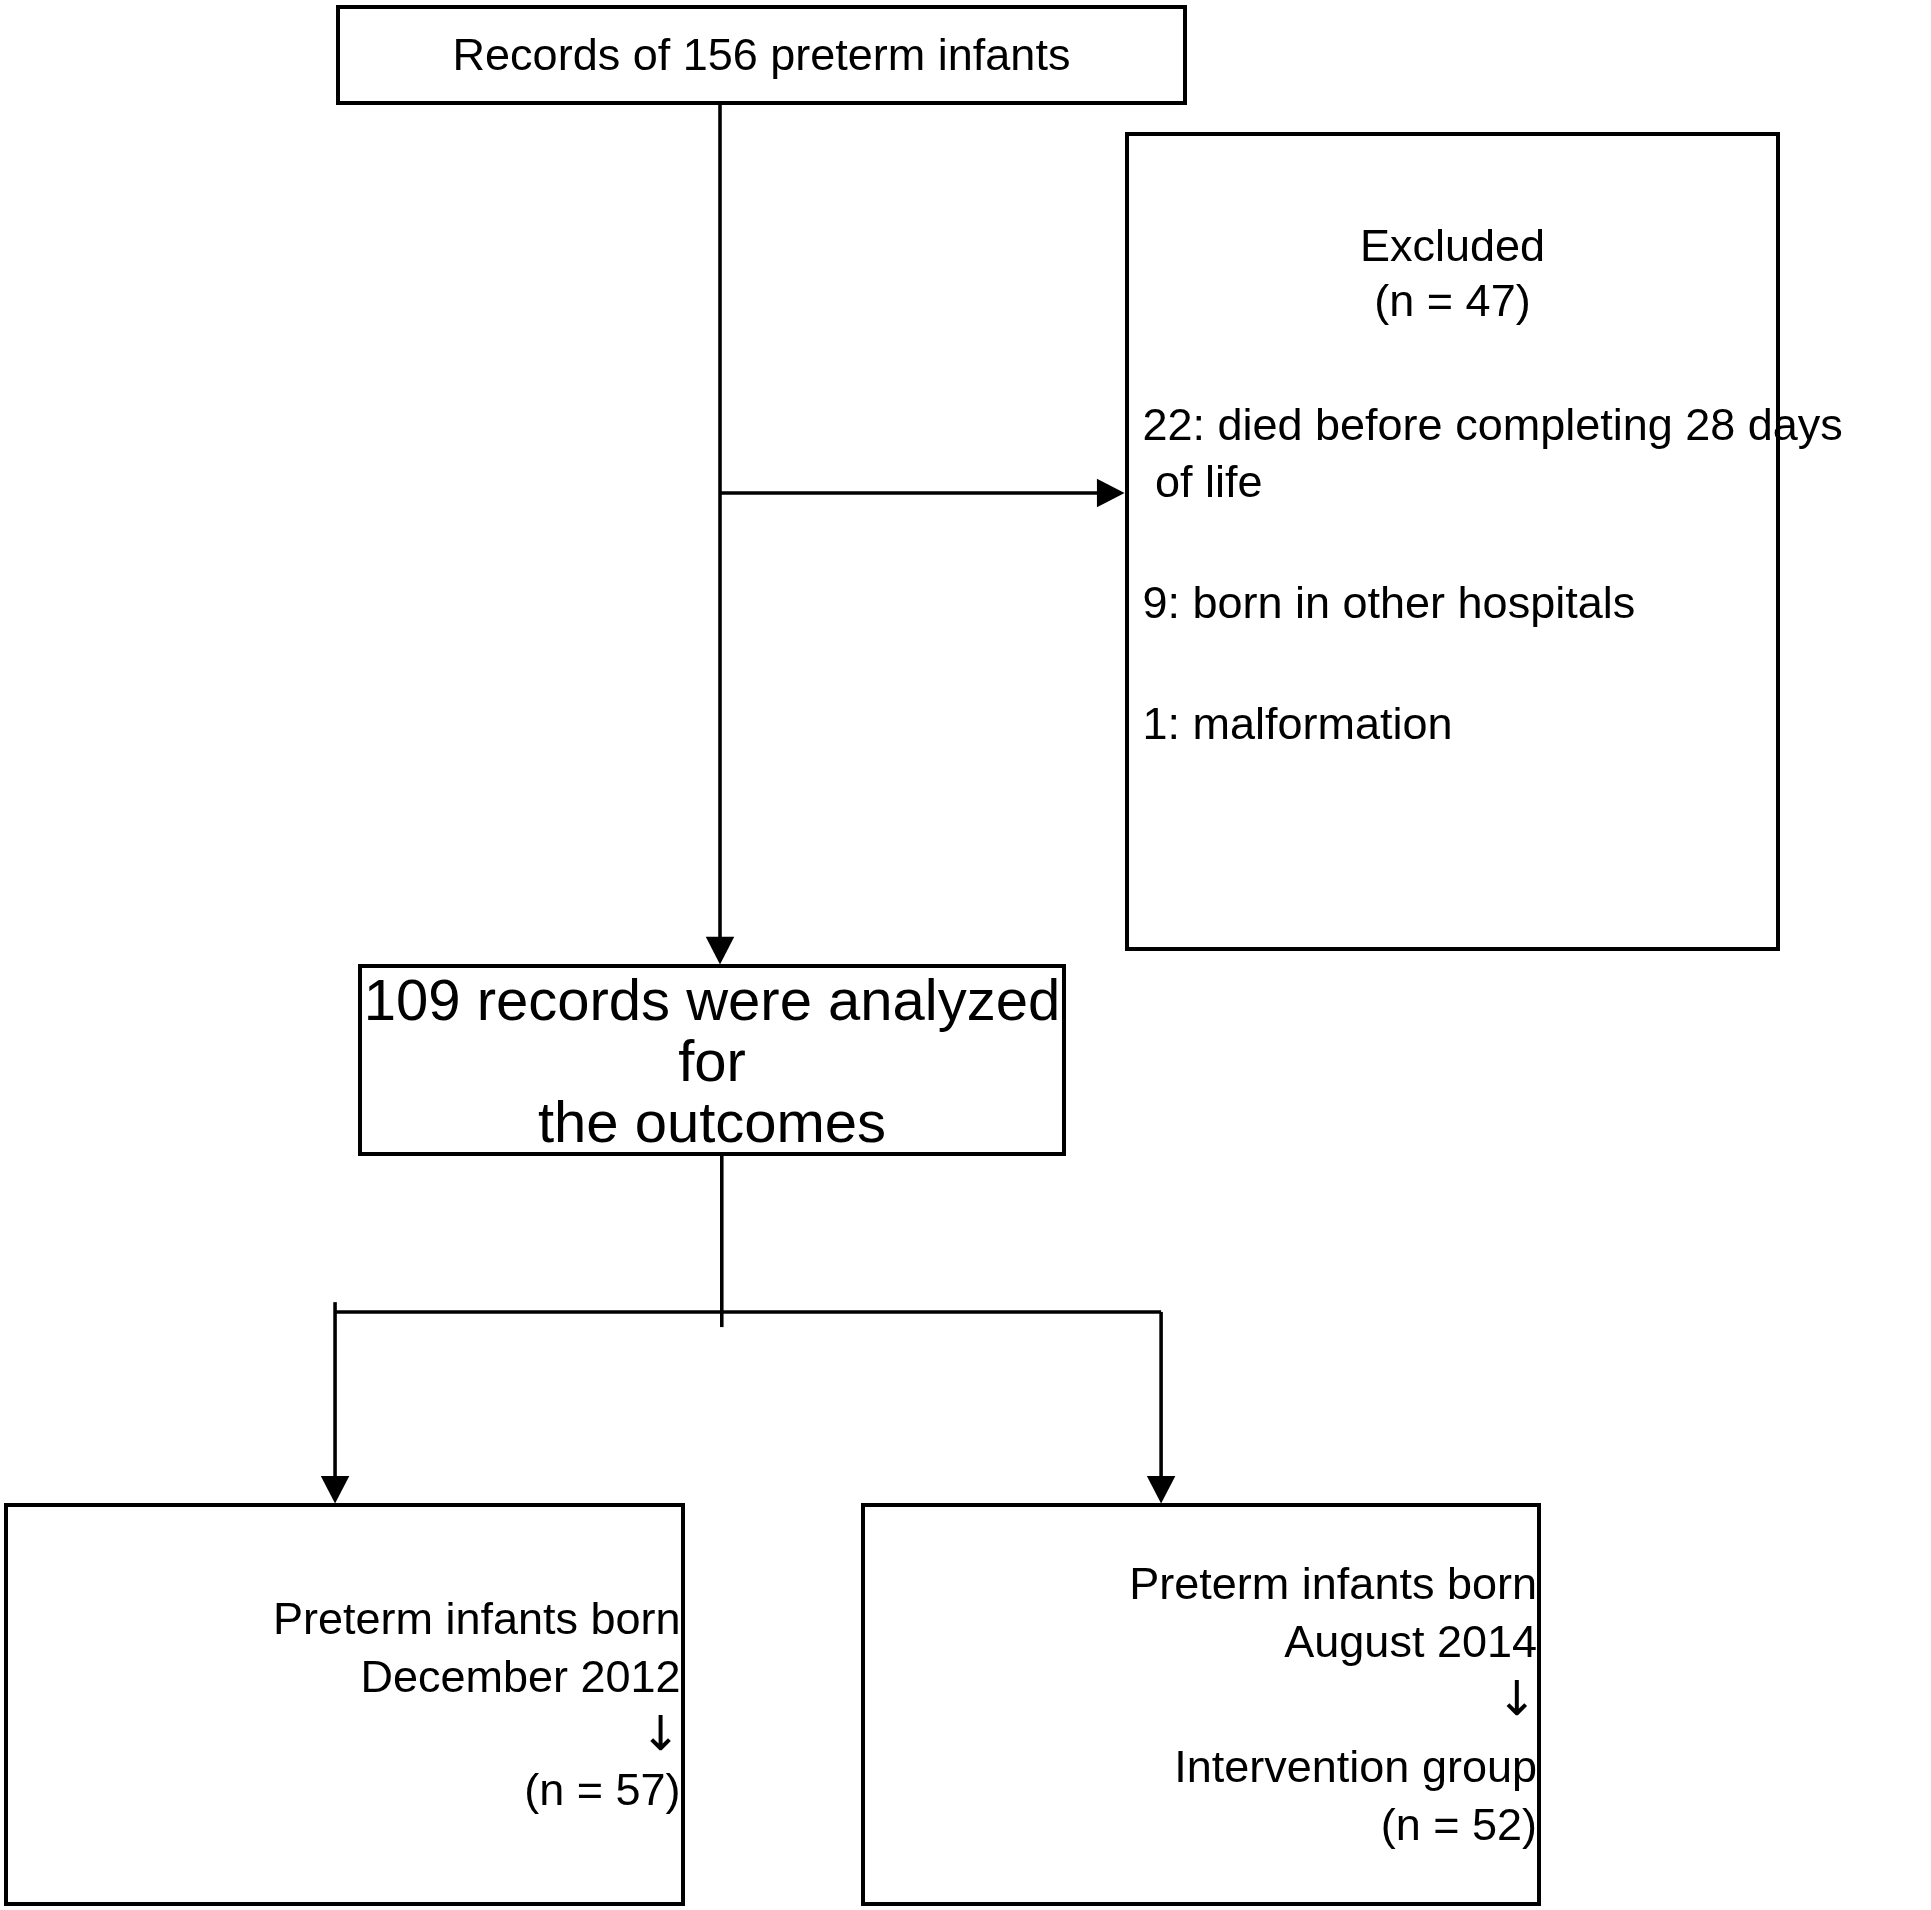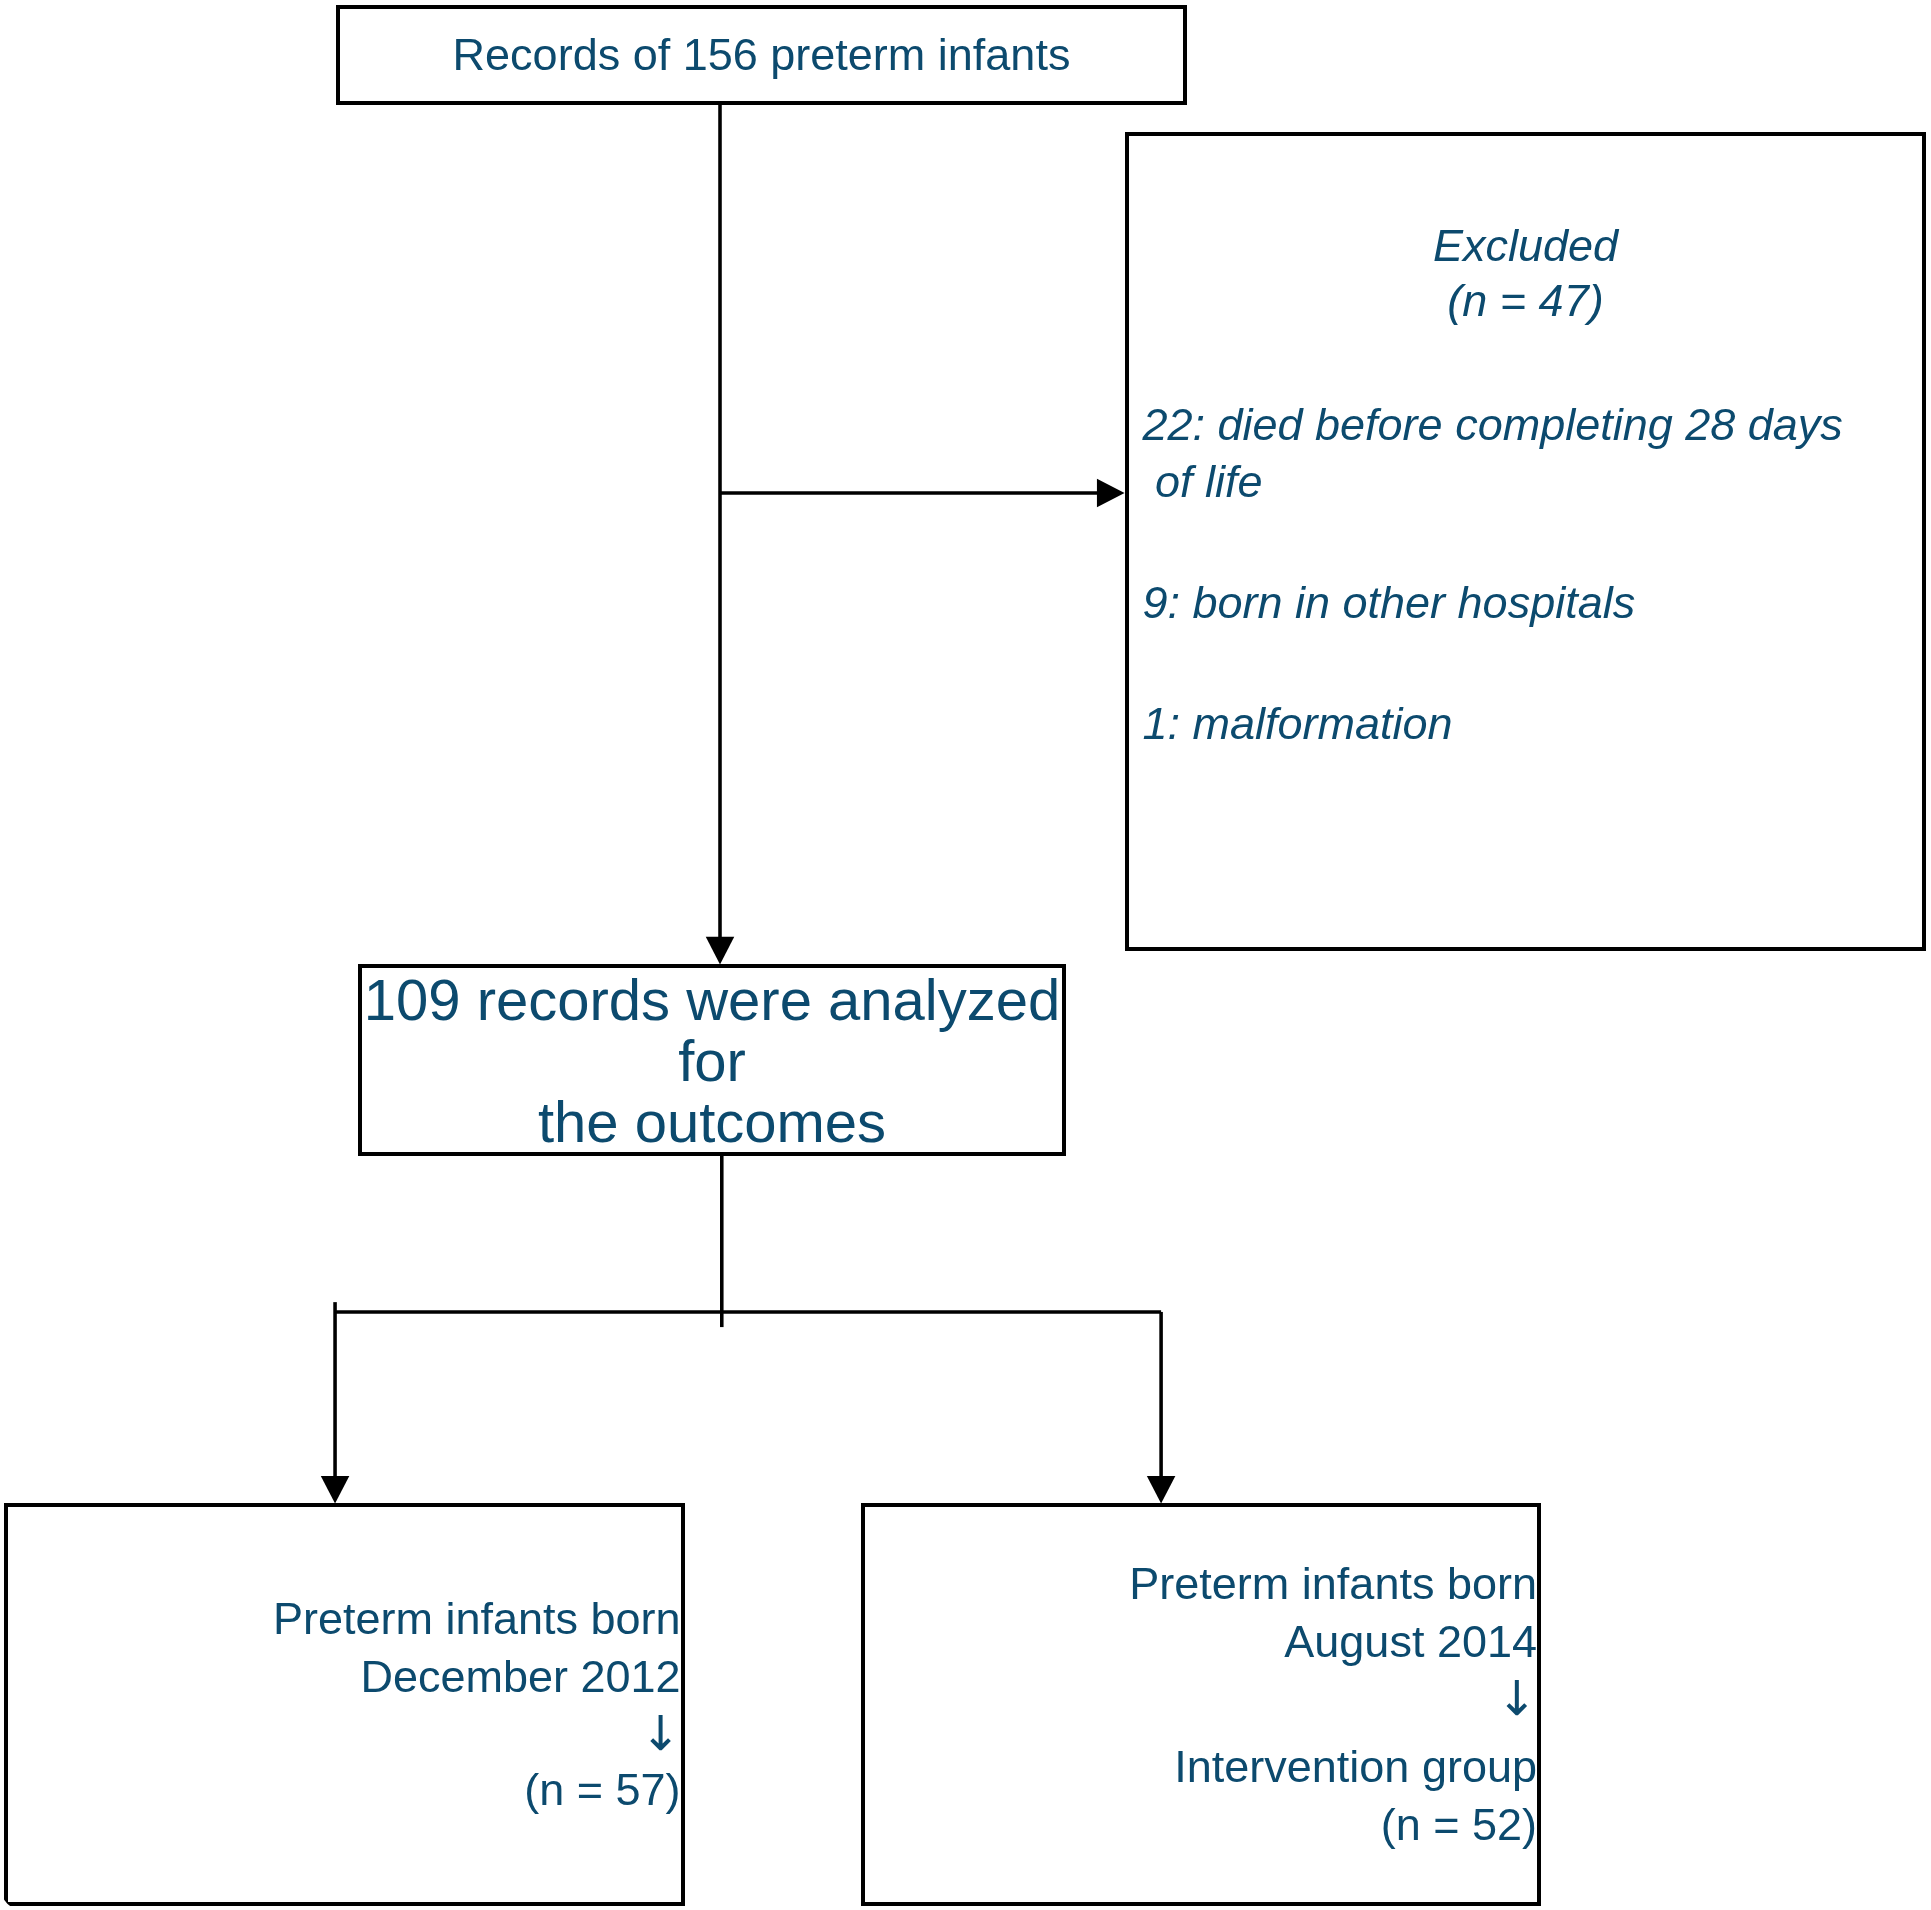--- a/index.html
+++ b/index.html
@@ -5,24 +5,23 @@
   html, body {
     margin: 0;
     padding: 0;
     background: #ffffff;
   }
   .canvas {
     position: relative;
     width: 1931px;
     height: 1911px;
     background: #ffffff;
-    color: #0c4a6e;
+    color: #000000;
     font-family: "Liberation Sans", "DejaVu Sans", sans-serif;
     overflow: hidden;
-    border-radius: 25px;
   }
   .connectors {
     position: absolute;
     left: 0;
     top: 0;
     width: 1931px;
     height: 1911px;
   }
   .box {
     position: absolute;
@@ -36,25 +35,24 @@
     width: 851px;
     height: 100px;
     display: flex;
     align-items: center;
     justify-content: center;
     font-size: 45px;
   }
   .excluded-box {
     left: 1125px;
     top: 132px;
-    width: 801px;
+    width: 655px;
     height: 819px;
     padding: 82px 0 0 13.4px;
     font-size: 45px;
-    font-style: italic;
   }
   .excluded-title {
     text-align: center;
     line-height: 55px;
     margin-right: 13.4px;
   }
   .excluded-items {
     margin-top: 68px;
   }
   .excluded-item {

